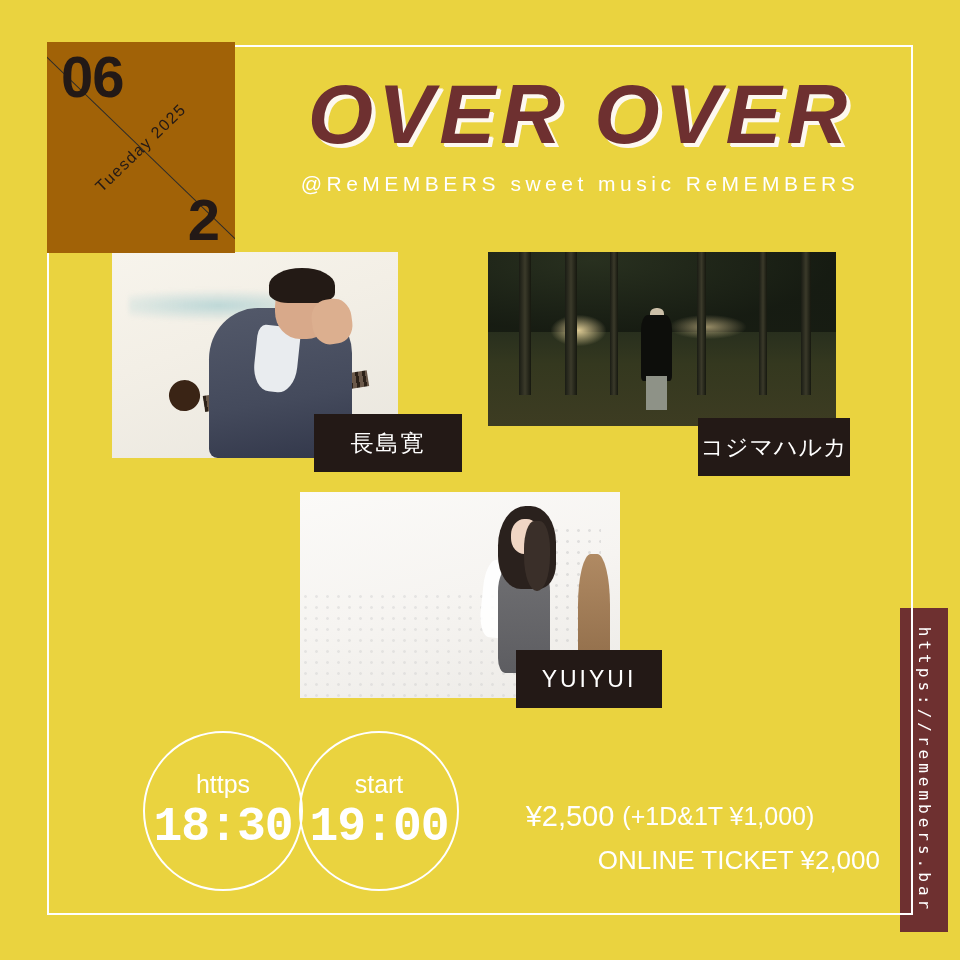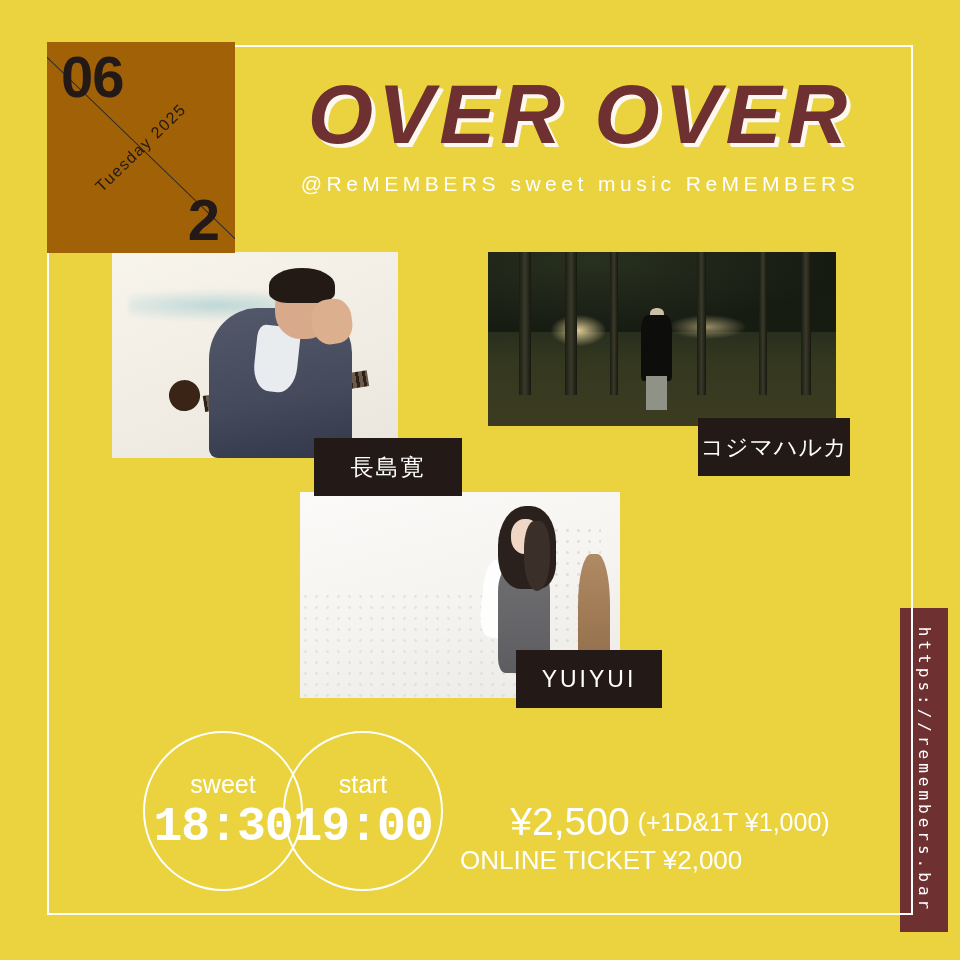--- a/index.html
+++ b/index.html
@@ -371,21 +371,20 @@
     justify-content: center;
     z-index: 7;
   }
   #name-nagashima {
     left: 314px;
     top: 414px;
     width: 148px;
     height: 58px;
     font-size: 23px;
     letter-spacing: 2px;
-    margin-top: 24px;
   }
   #name-kojima {
     left: 698px;
     top: 418px;
     width: 152px;
     height: 58px;
     font-size: 23px;
     letter-spacing: 1px;
   }
   #name-yuiyui {
@@ -404,21 +403,21 @@
     border-radius: 50%;
     box-sizing: border-box;
     z-index: 6;
     display: flex;
     flex-direction: column;
     align-items: center;
     justify-content: center;
     color: #ffffff;
   }
   #circle-open { left: 143px; top: 731px; width: 160px; height: 160px; }
-  #circle-start { left: 283px; top: 731px; width: 160px; height: 160px; }
+  #circle-start { left: 299px; top: 731px; width: 160px; height: 160px; }
   .time-label {
     font-size: 25px;
     line-height: 1;
     margin-bottom: 6px;
     font-weight: 400;
   }
   .time-value {
     font-size: 48px;
     font-weight: bold;
     line-height: 1;
@@ -447,36 +446,36 @@
     position: absolute;
     left: 460px;
     top: 800px;
     width: 420px;
     text-align: center;
     color: #ffffff;
     z-index: 6;
     white-space: nowrap;
   }
   .price-main {
-    font-size: 39px;
+    font-size: 29px;
     font-weight: 400;
     letter-spacing: 0px;
     vertical-align: middle;
   }
   .price-sub {
     font-size: 25px;
     margin-left: 8px;
     vertical-align: middle;
   }
   .price-online {
     position: absolute;
     left: 460px;
     top: 845px;
     width: 420px;
-    text-align: left;
+    text-align: right;
     color: #ffffff;
     font-size: 26px;
     letter-spacing: 0px;
     z-index: 6;
     white-space: nowrap;
   }
 
   
   .url-bar {
     position: absolute;
@@ -561,21 +560,21 @@
     <span>長島寛</span>
   </div>
   <div class="name-plate" id="name-yuiyui">
     <span>YUIYUI</span>
   </div>
   <div class="name-plate" id="name-kojima">
     <span>コジマハルカ</span>
   </div>
 
   <div class="time-circle" id="circle-open">
-    <div class="time-label">sweet</div>
+    <div class="time-label">https</div>
     <div class="time-value">18:30</div>
   </div>
   <div class="time-circle" id="circle-start">
     <div class="time-label">start</div>
     <div class="time-value">19:00</div>
   </div>
 
   <div class="price-line">
     <span class="price-main">¥2,500</span><span class="price-sub">(+1D&amp;1T ¥1,000)</span>
   </div>

